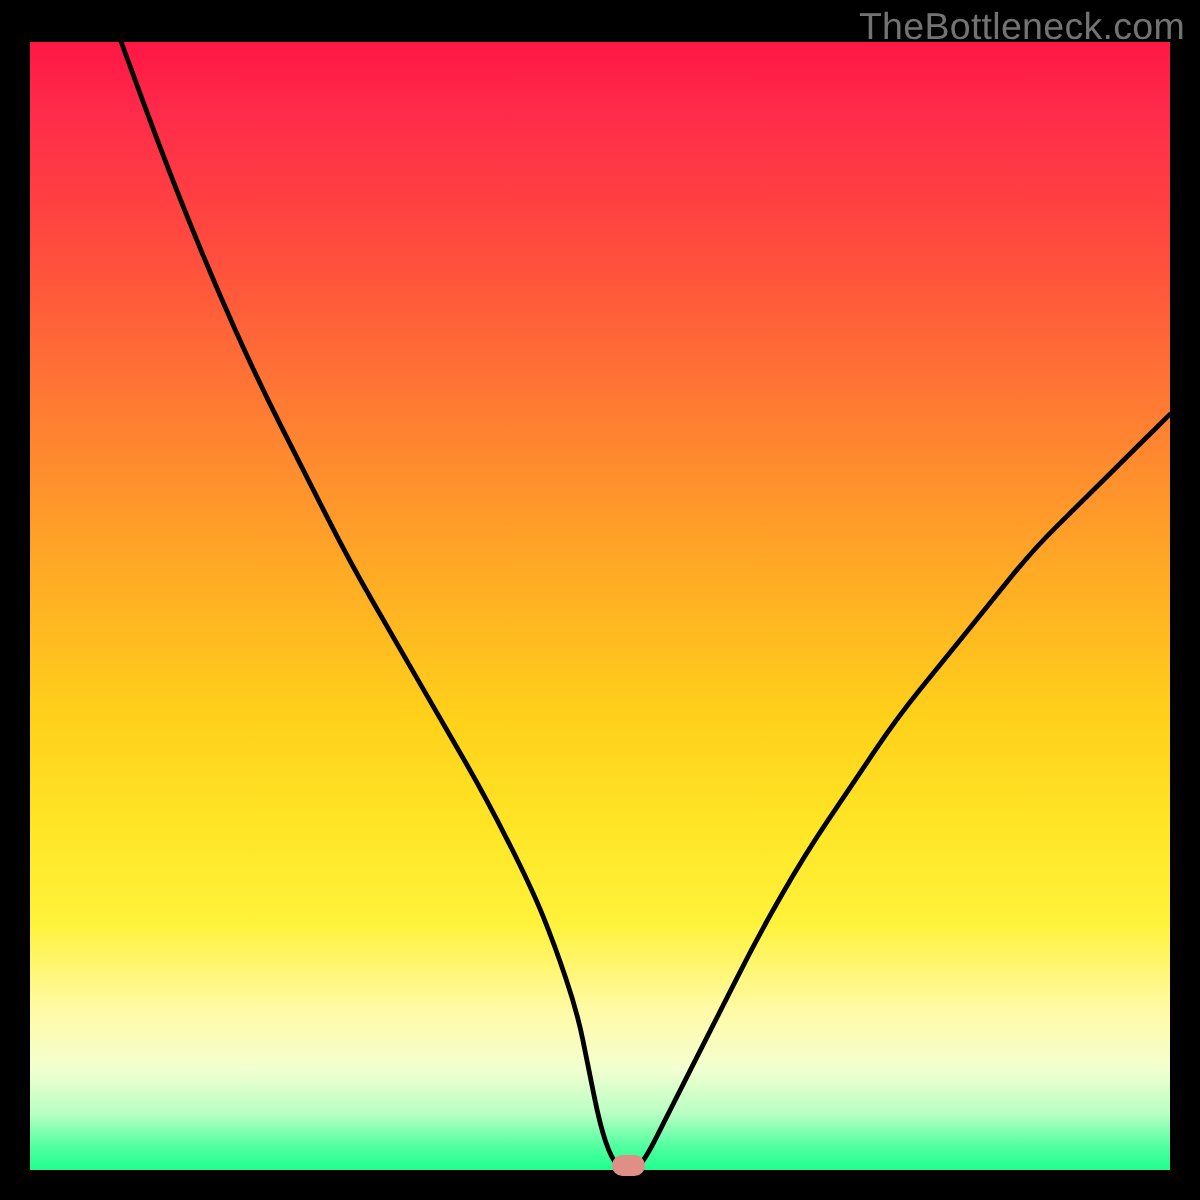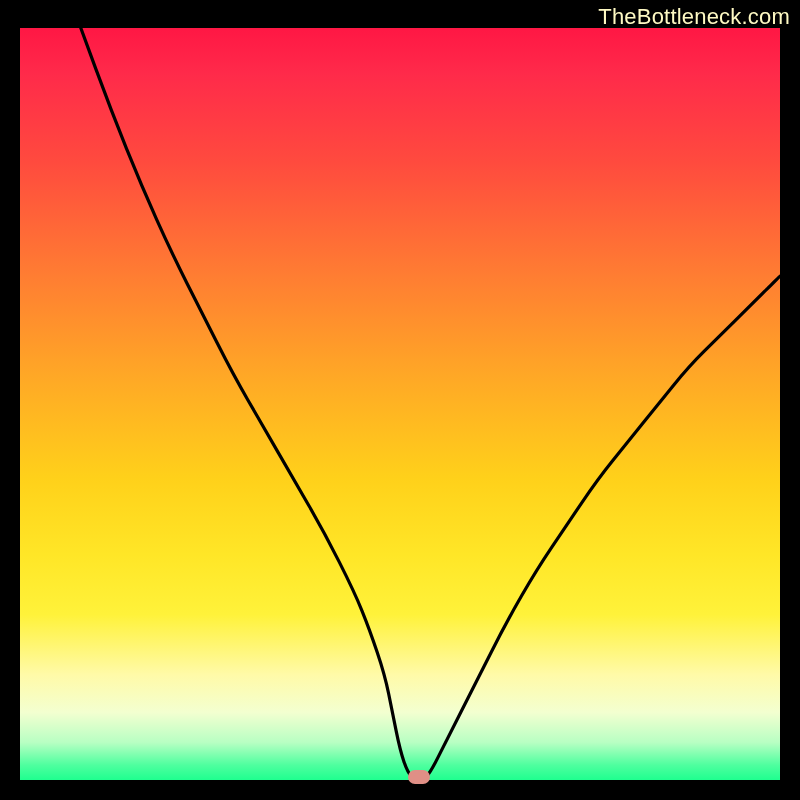--- a/index.html
+++ b/index.html
@@ -14,22 +14,22 @@
   .frame {
     position: relative;
     width: 800px;
     height: 800px;
     background: #000;
   }
   .watermark {
     position: absolute;
     top: 4px;
     right: 10px;
-    color: #fef9c3;
-    font-size: 22px;
+    color: #737373;
+    font-size: 25px;
     font-weight: 500;
     letter-spacing: 0.2px;
     z-index: 10;
   }
   .plot-area {
     position: absolute;
     left: 20px;
     top: 28px;
     width: 760px;
     height: 752px;

